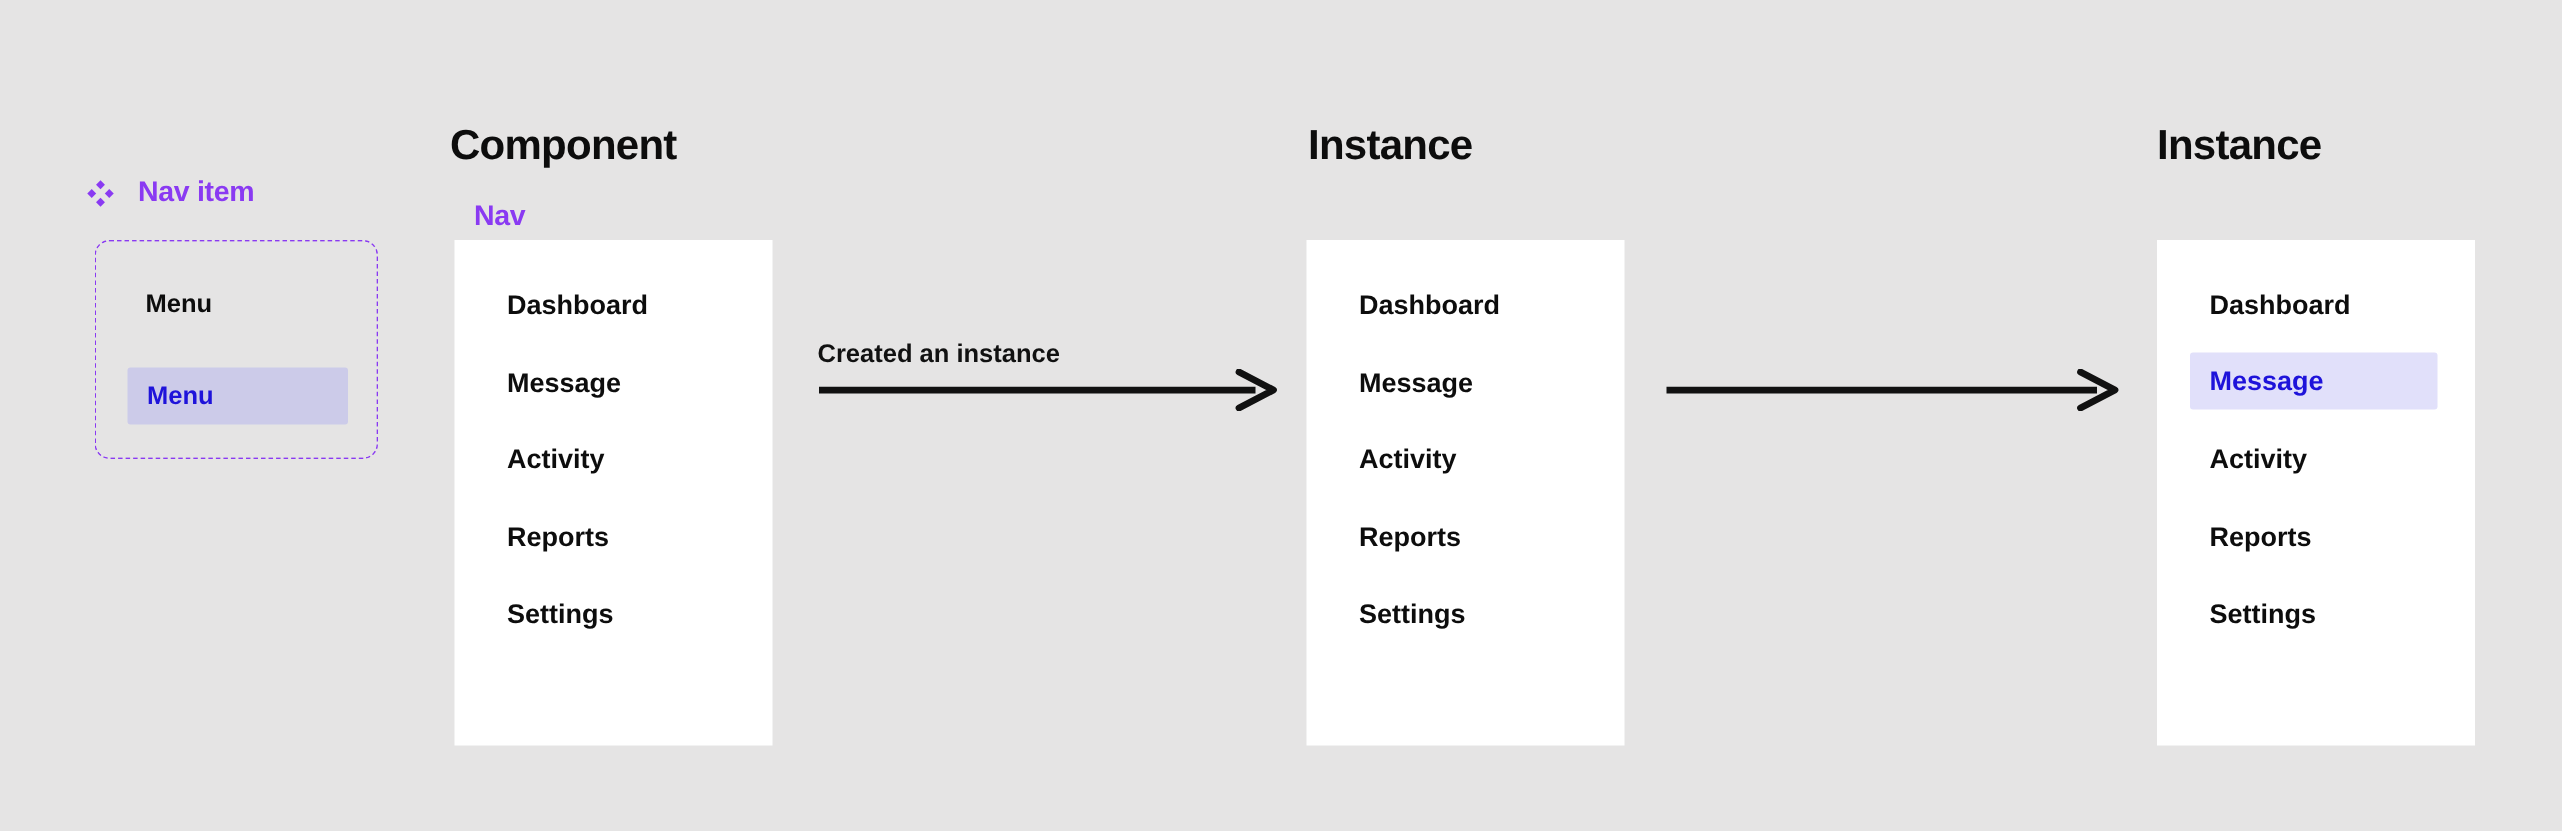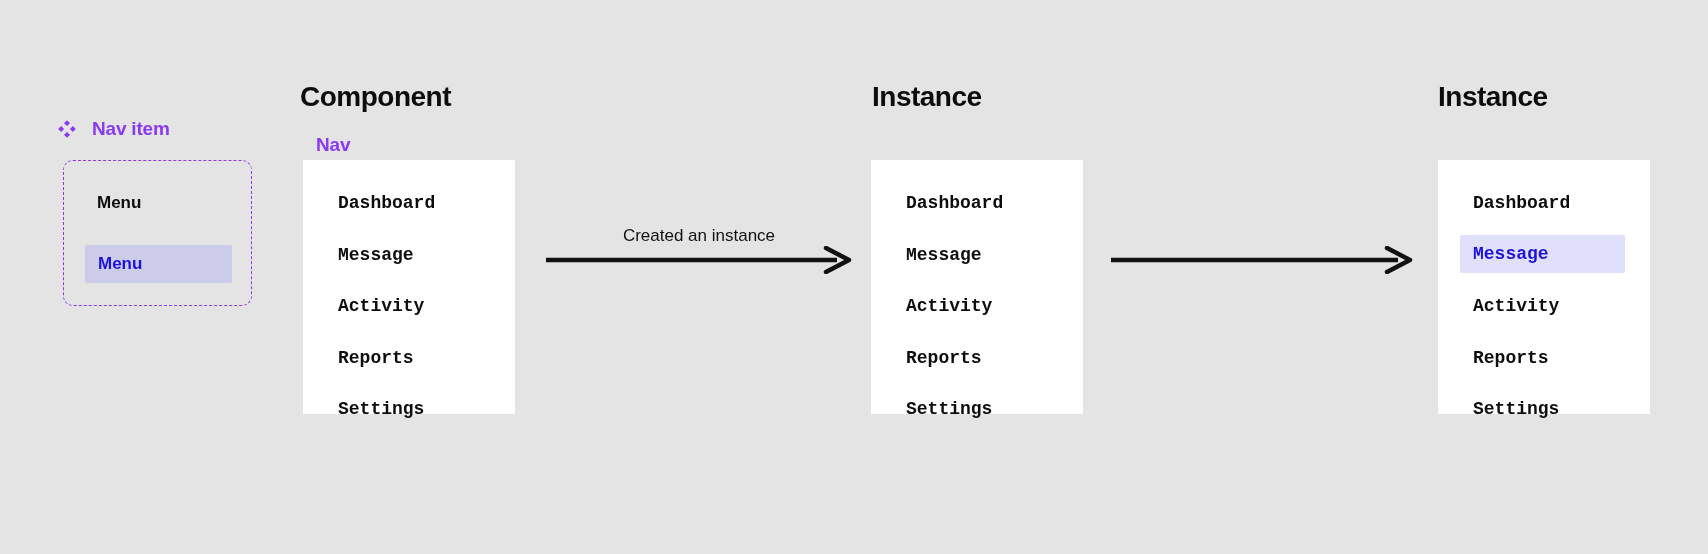--- a/index.html
+++ b/index.html
@@ -66,23 +66,22 @@
     font-weight: 700;
     color: #0d0d0d;
     letter-spacing: -0.5px;
     white-space: nowrap;
   }
   
   .panel {
     position: absolute;
     top: 160px;
     width: 212px;
-    height: 254px;
+    height: 337px;
     background: #ffffff;
-    font-family: Liberation Mono, monospace;
   }
   .panel-item {
     position: absolute;
     left: 35px;
     height: 38px;
     line-height: 38px;
     font-size: 18px;
     font-weight: 600;
     color: #0d0d0d;
     white-space: nowrap;
@@ -94,23 +93,22 @@
     background: #e1e0fa;
     color: #1e13da;
     border-radius: 2px;
   }
   
   .arrow-svg { position: absolute; }
   .arrow-label {
     position: absolute;
     top: 226px;
     font-size: 17px;
-    font-weight: 400;
+    font-weight: 700;
     color: #111111;
-    text-align: center;
     white-space: nowrap;
   }
 </style>
 </head>
 <body>
 
 <div class="canvas">
 
   <div class="tag" style="left:58px; top:118px;">
     <svg width="18" height="18" viewBox="0 0 20 20">

